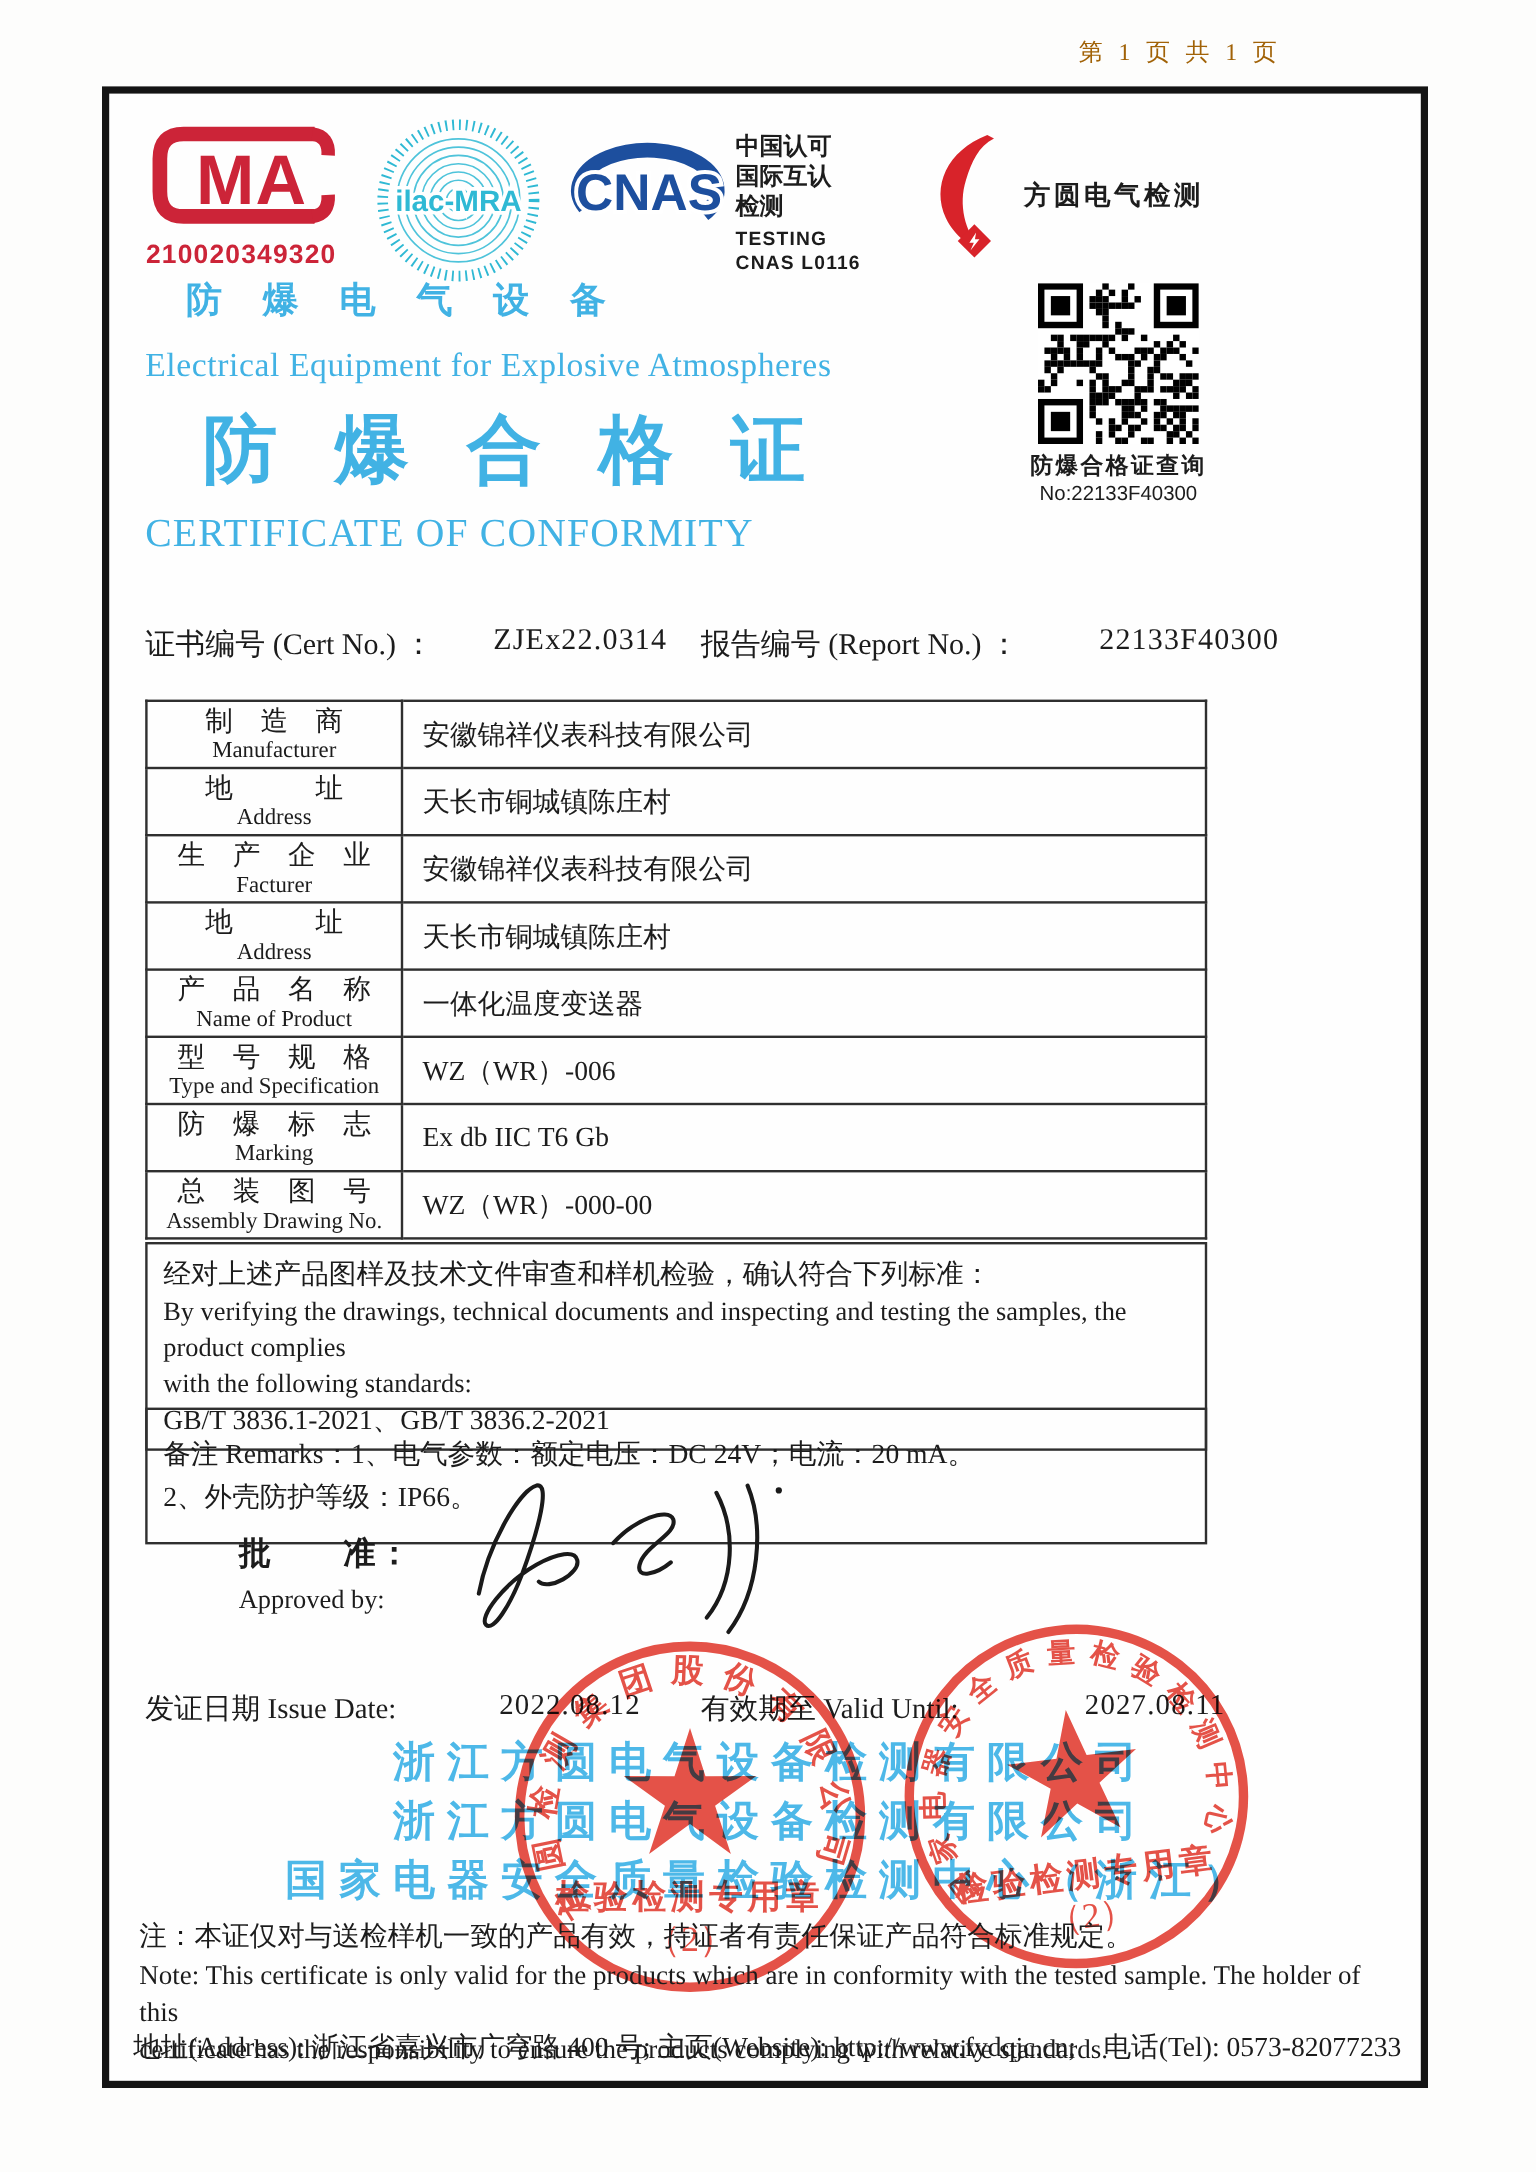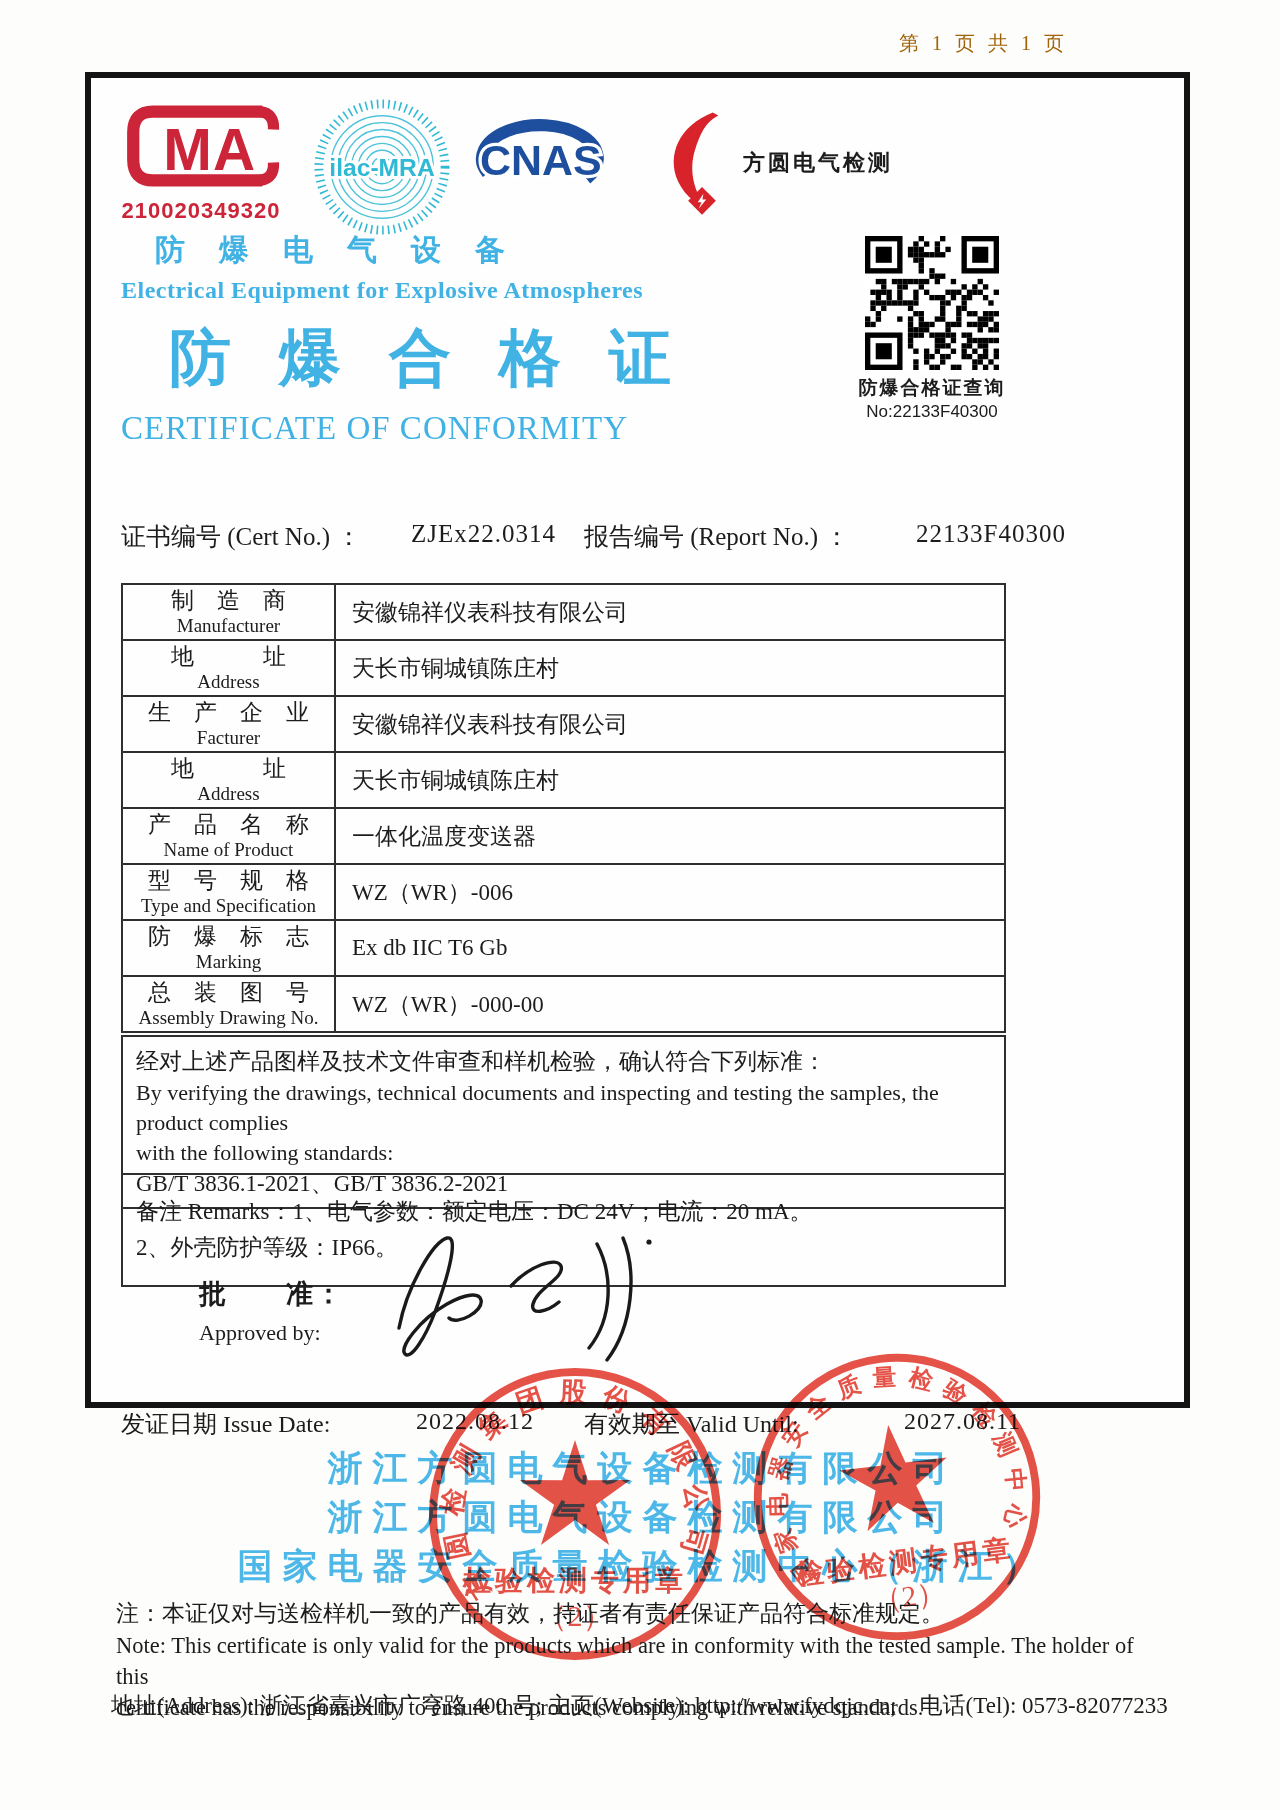--- a/index.html
+++ b/index.html
@@ -10,39 +10,39 @@
     --ilac-teal:#2fb9d4;
     --fy-red:#d8232a;
     --stamp-red:#e23a2e;
     --ink:#1c1c1c;
     --line:#2f2f2f;
   }
   *{margin:0;padding:0;box-sizing:border-box;}
   body{background:#ffffff;font-family:"Liberation Serif","DejaVu Serif",serif;color:var(--ink);}
   .sheet{position:relative;width:1280px;height:1810px;background:#fdfdfc;overflow:hidden;}
   .page-num{position:absolute;top:30px;right:212px;font-size:20px;color:#a16207;letter-spacing:4px;}
-  .border-box{position:absolute;left:85px;top:72px;width:1105px;height:1336px;border:6px solid #141414;background:#fefefe;}
+  .border-box{position:absolute;left:85px;top:72px;width:1105px;height:1668px;border:6px solid #141414;background:#fefefe;}
 
   
   .logos-row{position:absolute;top:22px;left:20px;right:10px;display:flex;align-items:flex-start;}
   .cma-block{width:180px;text-align:center;}
   .cma-code{margin-top:2px;font-size:22px;font-weight:bold;color:var(--brand-red);font-family:"Liberation Sans",sans-serif;letter-spacing:1px;}
   .ilac-block{margin-left:22px;margin-top:-2px;}
   .cnas-block{margin-left:16px;margin-top:12px;}
   .acc-text{margin-left:6px;margin-top:10px;font-family:"Liberation Sans",sans-serif;}
   .acc-text .zh{font-size:20px;font-weight:bold;line-height:25px;}
   .acc-text .en{font-size:16px;font-weight:bold;line-height:20px;letter-spacing:1px;}
   .acc-text .en.first{margin-top:5px;}
   .fy-block{margin-left:46px;margin-top:4px;display:flex;align-items:flex-start;}
   .fy-label{margin-left:6px;margin-top:44px;font-size:22px;font-weight:bold;letter-spacing:3px;}
 
   
   .titles{position:absolute;top:152px;left:30px;width:880px;text-align:left;color:var(--title-blue);}
   .t-zh-small{font-size:30px;font-weight:bold;letter-spacing:34px;padding-left:34px;}
-  .t-en-small{font-size:24px;font-weight:bold;margin-top:6px;letter-spacing:.5px;}
+  .t-en-small{font-size:28px;font-weight:normal;margin-top:18px;letter-spacing:.5px;}
   .t-zh-big{font-size:62px;font-weight:bold;letter-spacing:48px;padding-left:48px;margin-top:12px;}
   .t-en-big{font-size:33px;margin-top:10px;letter-spacing:1px;}
 
   
   .qr-block{position:absolute;top:158px;left:758px;width:166px;text-align:center;}
   .qr-frame{width:134px;height:134px;margin:0 auto;background:#fff;}
   .qr-caption{margin-top:5px;font-size:19px;font-weight:bold;letter-spacing:2px;font-family:"Liberation Sans",sans-serif;}
   .qr-no{margin-top:1px;font-size:17px;font-family:"Liberation Sans",sans-serif;}
 
   
@@ -131,20 +131,27 @@
         </svg>
       </div>
 
       <div class="cnas-block">
         <svg width="140" height="96" viewBox="0 0 150 100">
           <path d="M22,64 A62,36 0 1 1 128,70" fill="none" stroke="var(--cnas-blue)" stroke-width="13"></path>
           <text x="14" y="66" font-size="46" font-weight="bold" fill="var(--cnas-blue)" stroke="#ffffff" stroke-width="7" paint-order="stroke" font-family="Liberation Sans, sans-serif">CNAS</text>
         </svg>
       </div>
 
+      <div class="acc-text">
+        <div class="zh">中国认可</div>
+        <div class="zh">国际互认</div>
+        <div class="zh">检测</div>
+        <div class="en first">TESTING</div>
+        <div class="en">CNAS L0116</div>
+      </div>
 
       <div class="fy-block">
         <svg width="84" height="118" viewBox="0 0 90 120">
           <path d="M64,6 C28,20 14,52 27,80 C35,97 50,106 58,108 C44,92 38,68 45,46 C50,30 56,16 70,9 Z" fill="var(--fy-red)"></path>
           <rect x="42" y="90" width="21" height="21" transform="rotate(45 52.5 100.5)" fill="var(--fy-red)"></rect>
           <path d="M54,93 L48,102 L52,102 L49,109 L57,99 L53,99 Z" fill="#ffffff"></path>
         </svg>
         <div class="fy-label">方圆电气检测</div>
       </div>
     </div>

